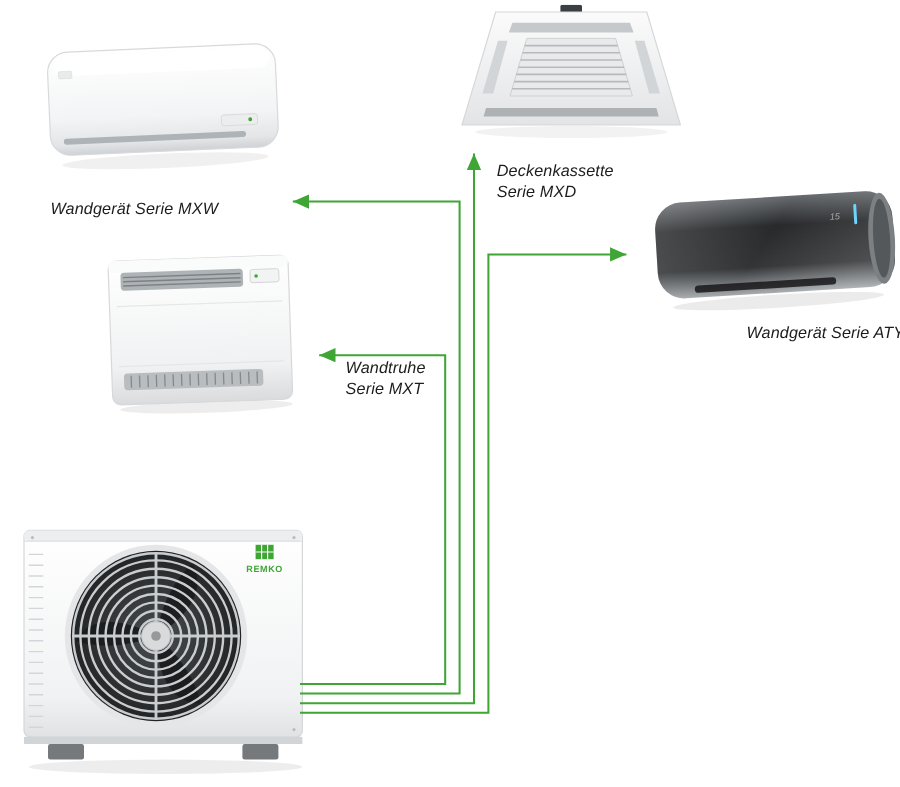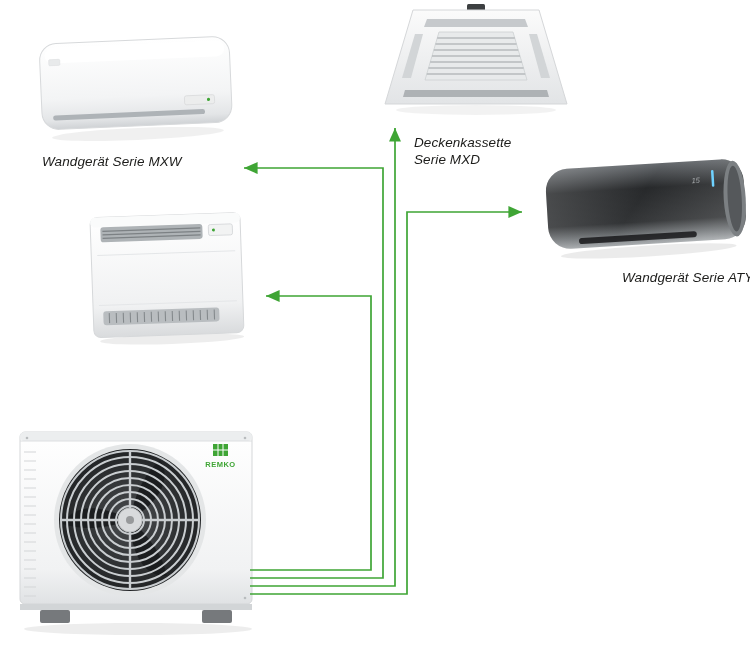--- a/index.html
+++ b/index.html
@@ -38,21 +38,21 @@
         <ellipse cx="100" cy="110" rx="86" ry="6" fill="#000000" opacity="0.06"></ellipse>
         <rect x="5" y="16" width="190" height="86" rx="17" fill="url(#gMxw)" stroke="#d7d9db" stroke-width="1"></rect>
         <rect x="10" y="20" width="180" height="16" rx="8" fill="#ffffff" opacity="0.85"></rect>
         <rect x="14" y="32" width="11" height="6" rx="1" fill="#e8eaeb" stroke="#dcdee0" stroke-width="0.6"></rect>
         <rect x="16" y="88" width="152" height="5" rx="2.5" fill="#aeb3b7"></rect>
         <rect x="148" y="74" width="30" height="9" rx="2" fill="#eceded" stroke="#d9dadb" stroke-width="0.8"></rect>
         <circle cx="172" cy="78.5" r="1.6" fill="#3fa535"></circle>
       </g>
     </svg>
   </div>
-  <div class="label" style="left:42px; top:153px;">
+  <div class="label" style="left:42px; top:165px;">
     <span>Wandgerät Serie MXW</span>
   </div>
 
   <div class="unit" style="left:381px; top:4px; width:190px; height:114px;">
     <svg viewBox="0 0 190 114">
       <defs>
         <linearGradient id="gMxd" x1="0" x2="0" y1="0" y2="1">
           <stop offset="0" stop-color="#fbfbfb"></stop>
           <stop offset="1" stop-color="#e2e4e6"></stop>
         </linearGradient>
@@ -124,22 +124,26 @@
         <path d="M20 28 H118 M20 31.5 H118 M20 35 H118" stroke="#7c8184" stroke-width="1.2" fill="none"></path>
         <rect x="126" y="25" width="24" height="11" rx="2" fill="#f2f3f3" stroke="#d2d4d6" stroke-width="0.8"></rect>
         <circle cx="131" cy="30.5" r="1.5" fill="#3fa535"></circle>
         <line x1="14" y1="52" x2="152" y2="52" stroke="#e4e6e8" stroke-width="1"></line>
         <line x1="14" y1="102" x2="152" y2="102" stroke="#e4e6e8" stroke-width="1"></line>
         <rect x="18" y="108" width="116" height="14" rx="3" fill="#b9bdc0"></rect>
         <path d="M24 110 V120 M31 110 V120 M38 110 V120 M45 110 V120 M52 110 V120 M59 110 V120 M66 110 V120 M73 110 V120 M80 110 V120 M87 110 V120 M94 110 V120 M101 110 V120 M108 110 V120 M115 110 V120 M122 110 V120 M129 110 V120" stroke="#84898c" stroke-width="1.1" fill="none"></path>
       </g>
     </svg>
   </div>
-
-  <div class="unit" style="left:10px; top:416px; width:256px; height:222px;">
+  <div class="label" style="left:288px; top:298px;">
+    <span>Wandtruhe</span>
+    <span>Serie MXT</span>
+  </div>
+
+  <div class="unit" style="left:10px; top:426px; width:256px; height:222px;">
     <svg viewBox="0 0 256 222">
       <defs>
         <linearGradient id="gMvt" x1="0" x2="0" y1="0" y2="1">
           <stop offset="0" stop-color="#ffffff"></stop>
           <stop offset="0.8" stop-color="#f1f2f3"></stop>
           <stop offset="1" stop-color="#e0e2e4"></stop>
         </linearGradient>
         <radialGradient id="gFan" cx="0.5" cy="0.5" r="0.5">
           <stop offset="0" stop-color="#4a4d50"></stop>
           <stop offset="0.75" stop-color="#2c2e30"></stop>

